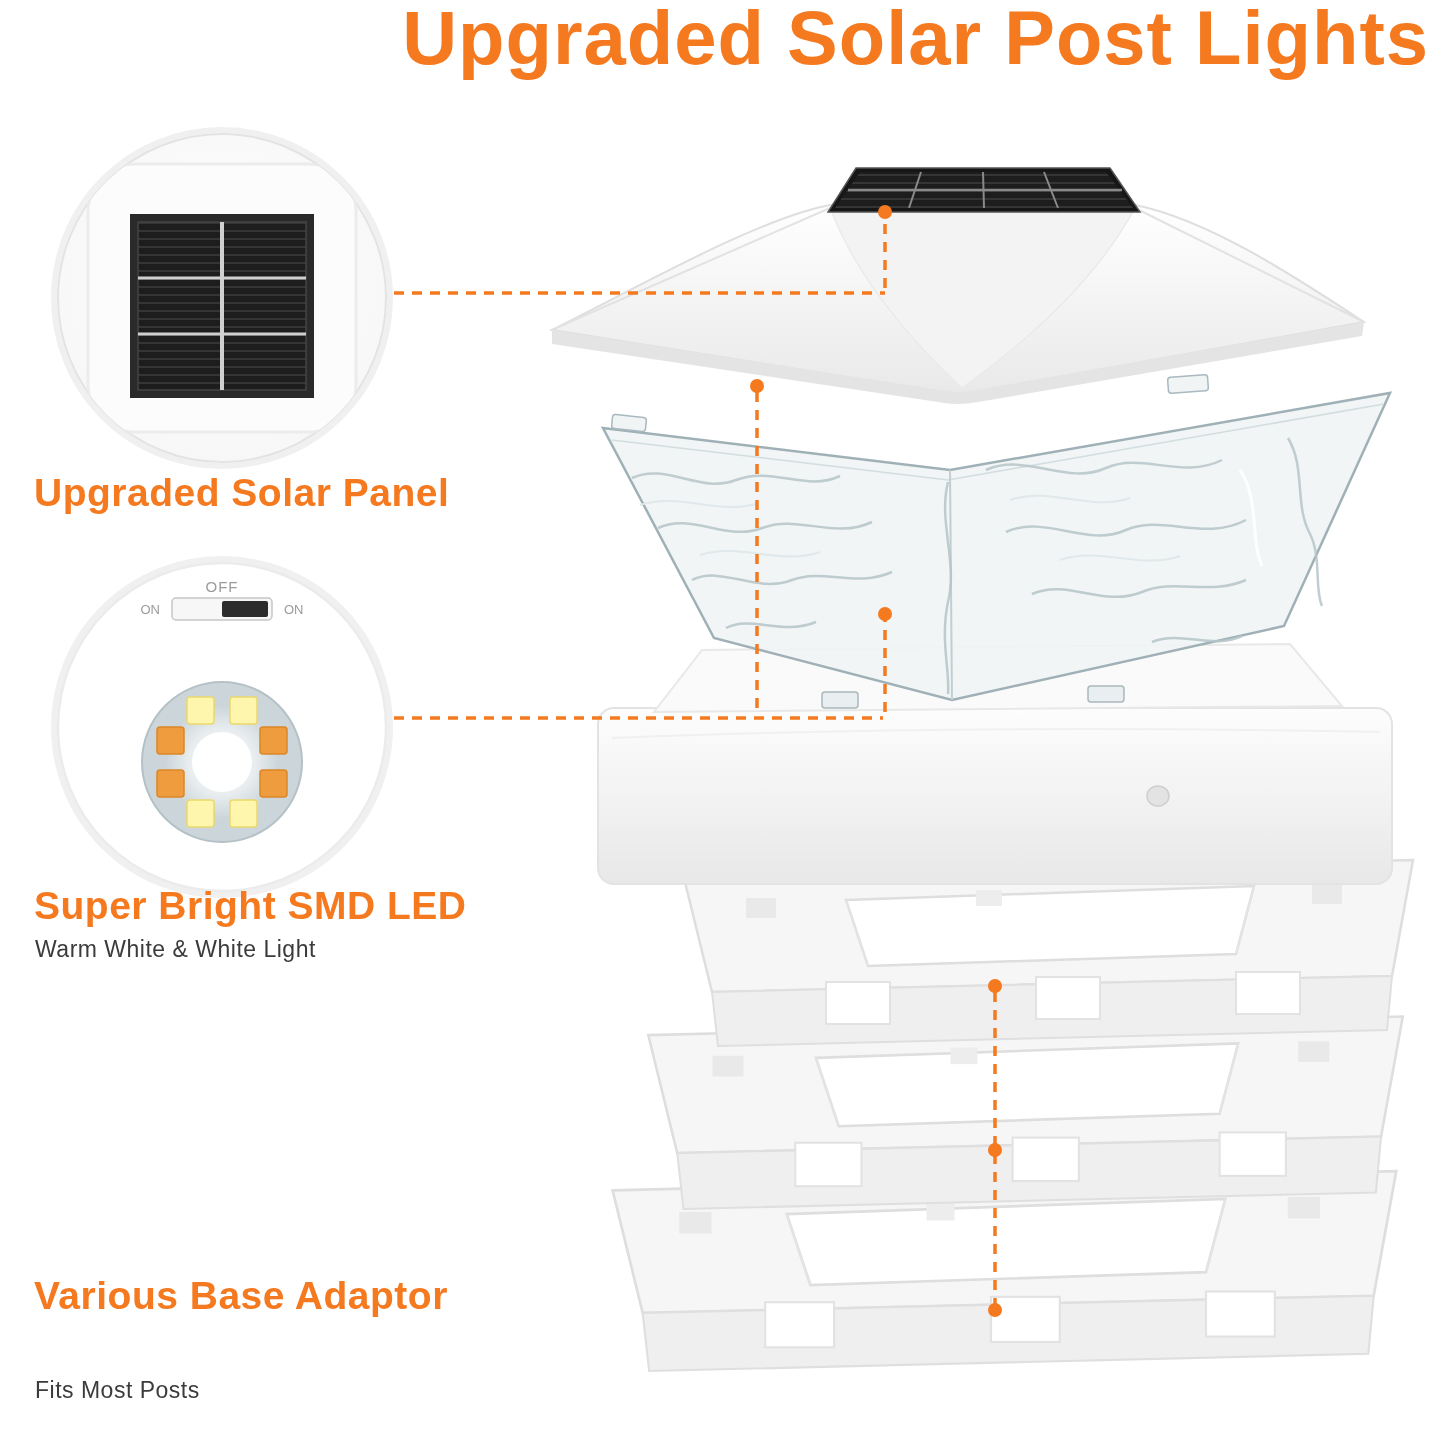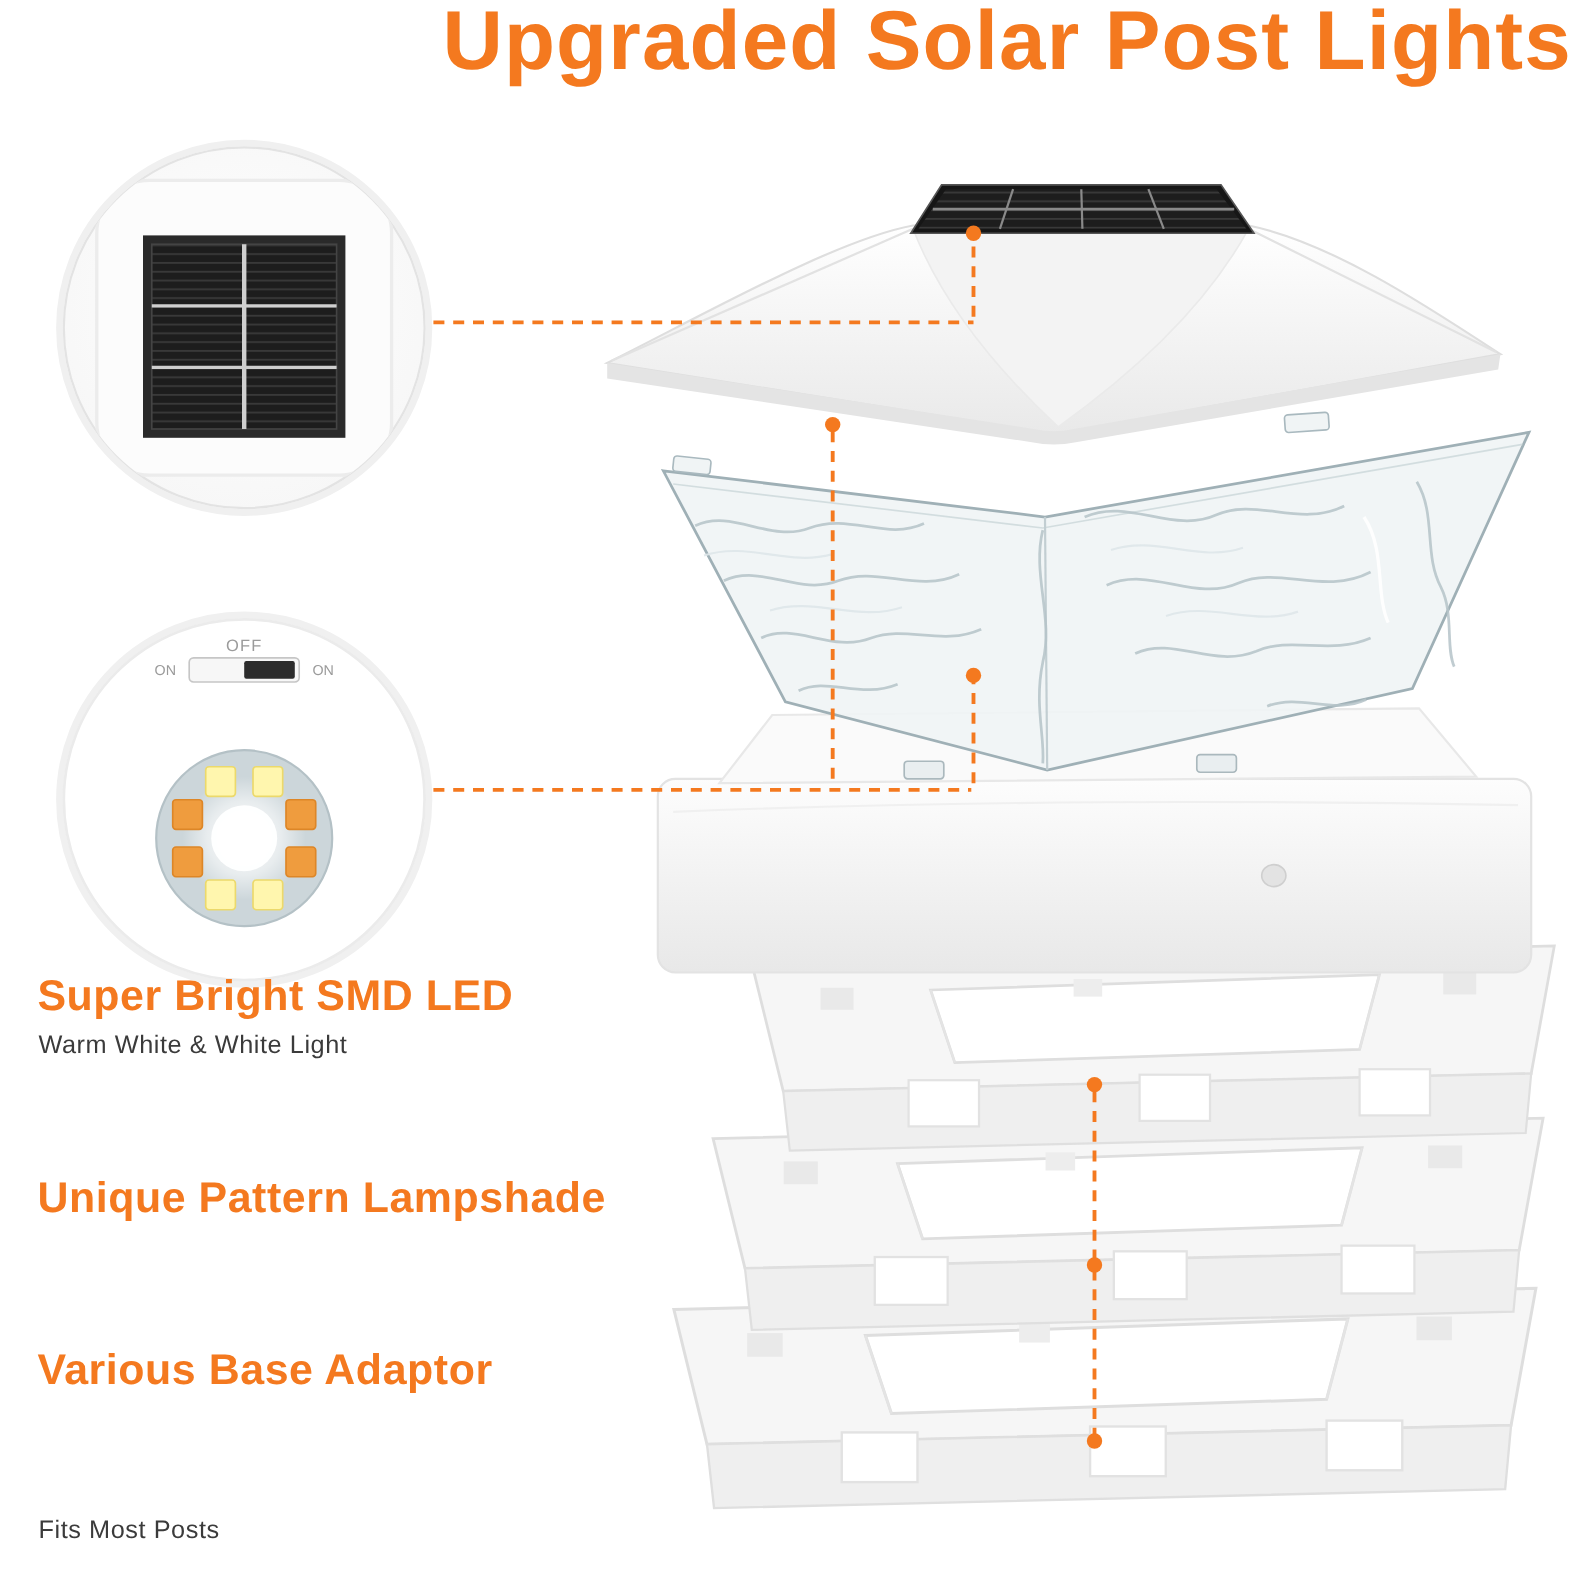--- a/index.html
+++ b/index.html
@@ -22,21 +22,21 @@
   }
   .co-sub{
     position:absolute;left:35px;font-size:23px;color:var(--text-dark);
     letter-spacing:.5px;white-space:nowrap;
   }
   .pos-solar{top:471px}
   .pos-led{top:884px}
   .pos-led-sub{top:936px}
   .pos-shade{top:1068px}
   .pos-shade-sub{top:1122px}
-  .pos-base{top:1224px}
+  .pos-base{top:1274px}
   .pos-base-sub{top:1377px}
   .accent-stroke{stroke:var(--accent)}
   .accent-fill{fill:var(--accent)}
   .sw-label{font-family:"Liberation Sans",sans-serif;fill:#9b9b9b}
 </style>
 </head>
 <body>
 
 <div class="canvas">
 
@@ -207,21 +207,21 @@
           <rect x="187" y="697" width="27" height="27" rx="3"></rect>
           <rect x="187" y="800" width="27" height="27" rx="3"></rect>
           <rect x="230" y="800" width="27" height="27" rx="3"></rect>
         </g>
       </g>
     </g>
   </svg>
 
   <h1 class="title">Upgraded Solar Post Lights</h1>
 
+  <div class="co-head pos-solar">Upgraded Solar Panel</div>
 
   <div class="co-head pos-led">Super Bright SMD LED</div>
   <div class="co-sub pos-led-sub">Warm White &amp; White Light</div>
 
-  <div class="co-head pos-shade">Unique Pattern Lampshade</div>
 
   <div class="co-head pos-base">Various Base Adaptor</div>
   <div class="co-sub pos-base-sub">Fits Most Posts</div>
 </div>
 
 </body></html>

